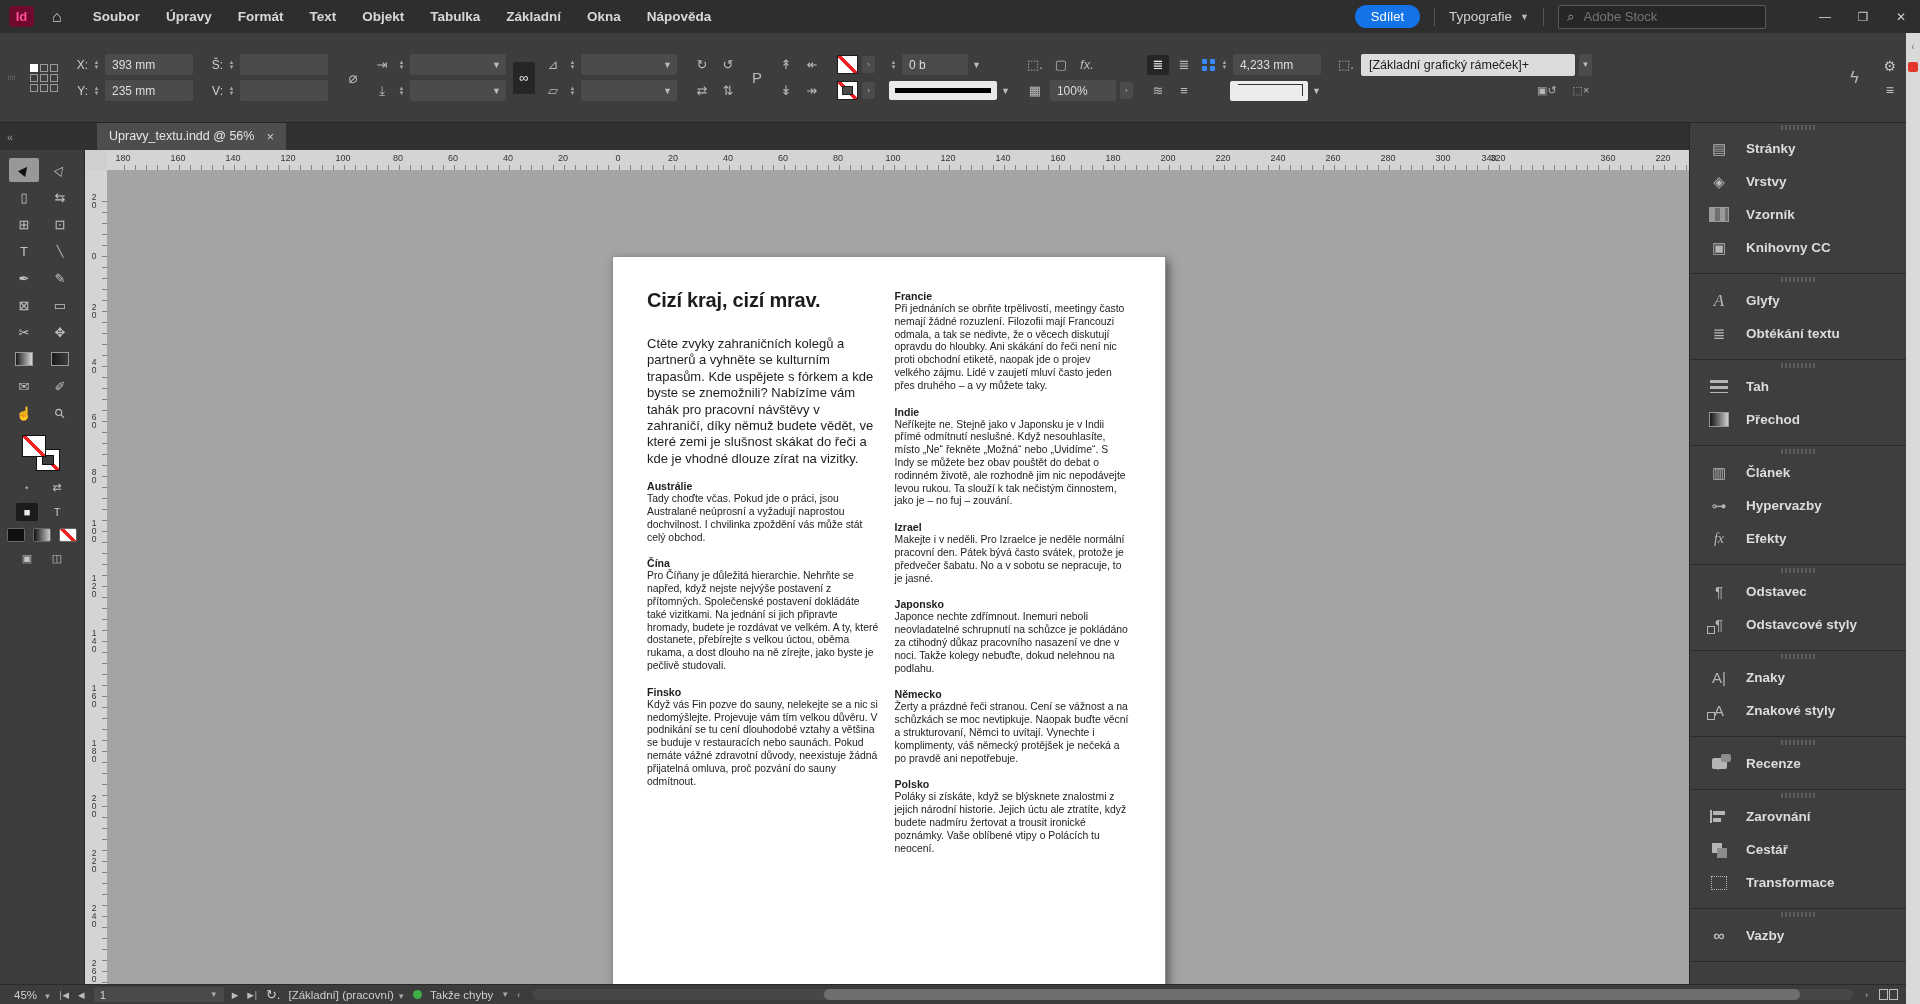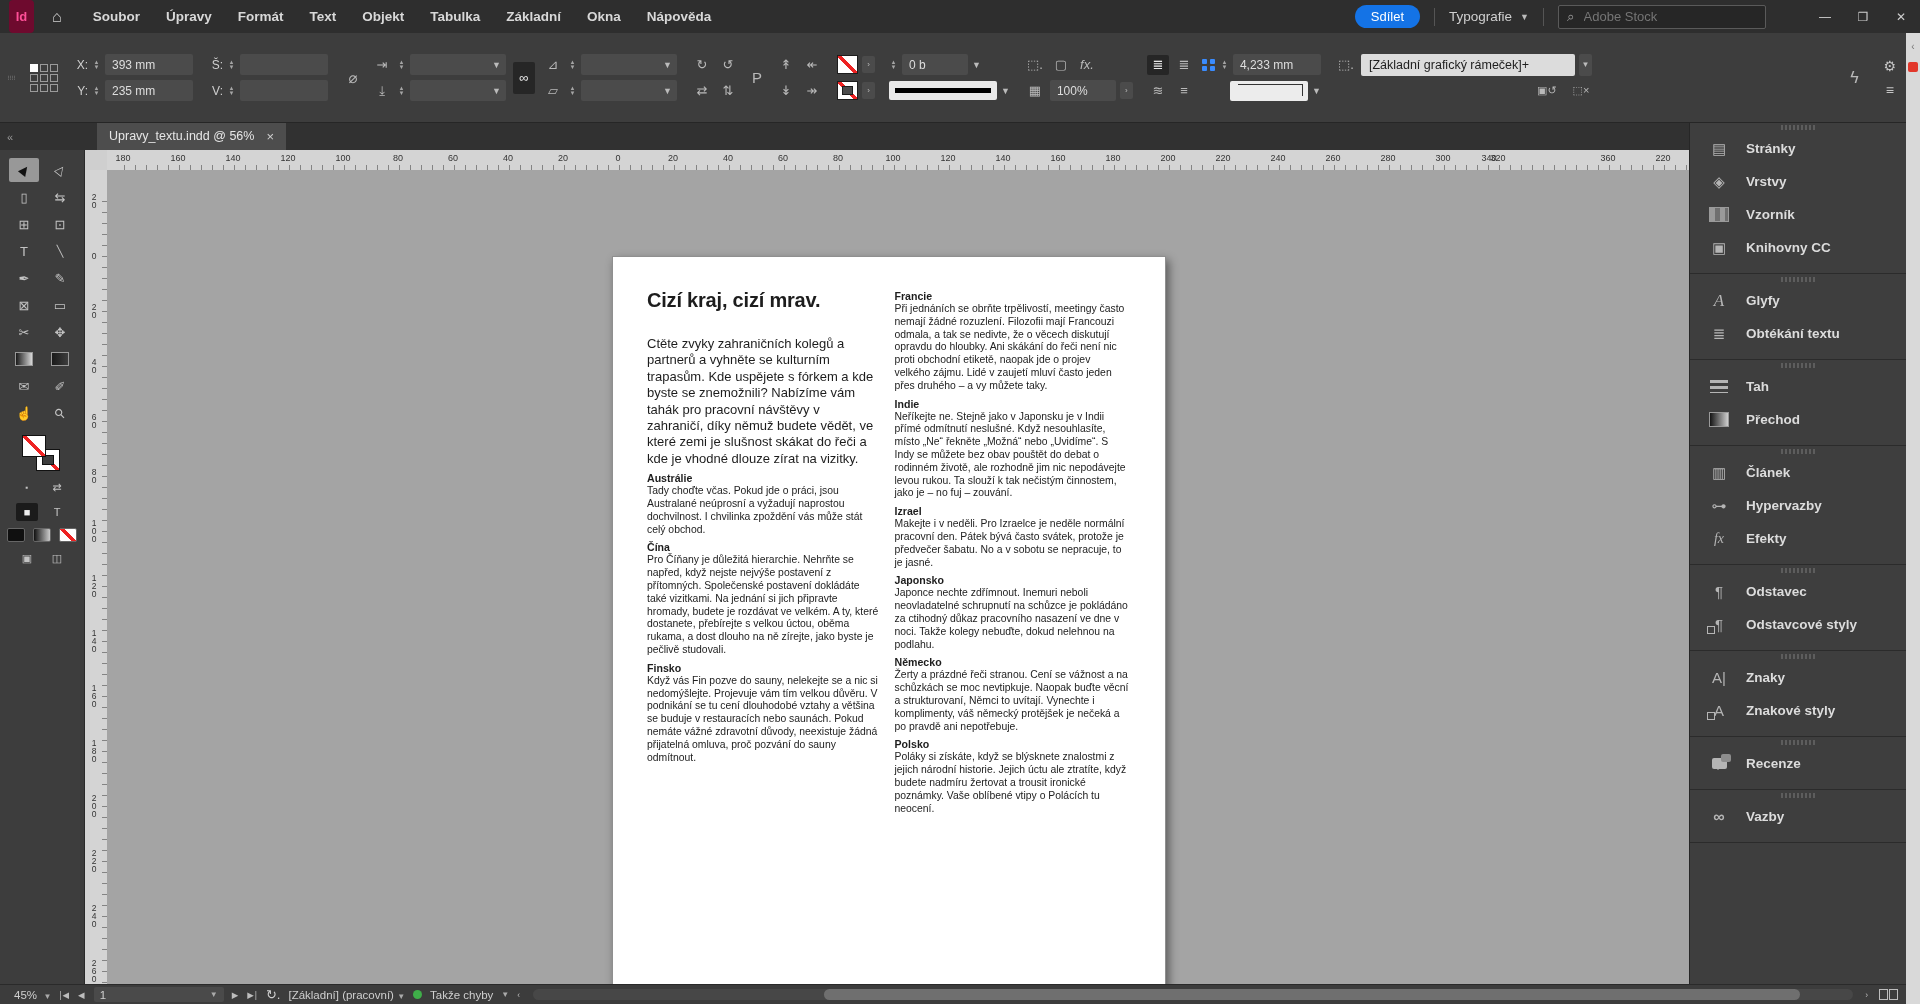--- a/index.html
+++ b/index.html
@@ -3,21 +3,21 @@
 <meta charset="utf-8">
 <style>
   html,body{margin:0;padding:0;background:#222;}
   body{width:1920px;height:1004px;overflow:hidden;font-family:"Liberation Sans",sans-serif;
        -webkit-font-smoothing:antialiased;position:relative;}
   #app{position:absolute;inset:0;background:#3d3d3d;}
 
   
   .menubar{position:absolute;left:0;top:0;right:0;height:33px;background:#2e2e2e;display:flex;
            align-items:center;color:#d8d8d8;font-size:13.5px;z-index:30;}
-  .id-logo{width:25px;height:33px;background:#6e0a2e;color:#ff4f98;font-weight:bold;font-size:13px;
+  .id-logo{width:25px;height:21px;background:#6e0a2e;color:#ff4f98;font-weight:bold;font-size:13px;
            display:flex;align-items:center;justify-content:center;border-radius:4px;margin:0 12px 0 9px;}
   .home-glyph{font-size:16px;color:#cfcfcf;margin:0 18px 0 6px;}
   .menu-item{padding:0 13px;cursor:default;font-weight:bold;}
   .mb-right{margin-left:auto;display:flex;align-items:center;gap:14px;}
   .share-btn{background:#1473e6;color:#fff;border-radius:14px;padding:4px 16px;font-size:13px;}
   .mb-sep{width:1px;height:18px;background:#555;}
   .workspace{display:flex;align-items:center;gap:8px;color:#d0d0d0;}
   .chev{font-size:9px;color:#bbb;}
   .stock-box{display:flex;align-items:center;gap:7px;background:#262626;border:1px solid #5a5a5a;
              height:22px;width:190px;padding:0 8px;color:#9a9a9a;border-radius:2px;}
@@ -116,21 +116,21 @@
 
   
   .canvas{position:absolute;left:107px;top:170px;width:1585px;bottom:19px;background:#a4a4a4;overflow:hidden;}
   .page{position:absolute;left:505px;top:86px;width:554px;height:740px;background:#fff;
         border:1px solid #8f8f8f;box-shadow:3px 4px 9px rgba(0,0,0,.45);box-sizing:border-box;
         padding:30px 36px 0 34px;display:flex;gap:15px;color:#1d1d1d;}
   .colL{width:236px;}
   .colR{width:238px;}
   .doc-title{font-size:20px;font-weight:bold;letter-spacing:-.2px;margin:2px 0 0 0;}
   .doc-intro{font-size:13px;line-height:16.4px;margin-top:24px;}
-  .sec{margin-top:5px;}
+  .sec{margin-top:13px;}
   .sec-h{font-size:10.6px;font-weight:bold;line-height:13px;}
   .sec-b{font-size:10.4px;line-height:12.8px;color:#222;}
   .colR .sec:first-child{margin-top:3px;}
 
   
   .side-panels{position:absolute;right:14px;top:122px;width:216px;bottom:19px;background:#3e3e3e;
                border-left:1px solid #262626;overflow:hidden;}
   .panel-group{border-bottom:1px solid #2b2b2b;padding-bottom:9px;}
   .dots{height:10px;display:flex;align-items:center;justify-content:center;}
   .dots i{width:34px;height:5px;background:repeating-linear-gradient(90deg,#5d5d5d 0 2px,transparent 2px 4px);}
@@ -762,20 +762,43 @@
             <b></b>
           </span>
           <span class="plabel">Recenze</span>
         </div>
       </div>
       <div class="panel-group">
         <div class="dots">
           <i></i>
         </div>
         <div class="panel-item">
+          <span class="picon" data-icon="align-icon">
+            <b></b>
+          </span>
+          <span class="plabel">Zarovnání</span>
+        </div>
+        <div class="panel-item">
+          <span class="picon" data-icon="pathfinder-icon">
+            <b></b>
+          </span>
+          <span class="plabel">Cestář</span>
+        </div>
+        <div class="panel-item">
+          <span class="picon" data-icon="transform-icon">
+            <b></b>
+          </span>
+          <span class="plabel">Transformace</span>
+        </div>
+      </div>
+      <div class="panel-group">
+        <div class="dots">
+          <i></i>
+        </div>
+        <div class="panel-item">
           <span class="picon" data-icon="links-icon">∞</span>
           <span class="plabel">Vazby</span>
         </div>
       </div>
     </div>
 
   <div class="edge-sliver">
     <span class="edge-chev">‹</span>
     <span class="edge-badge"></span>
   </div>

